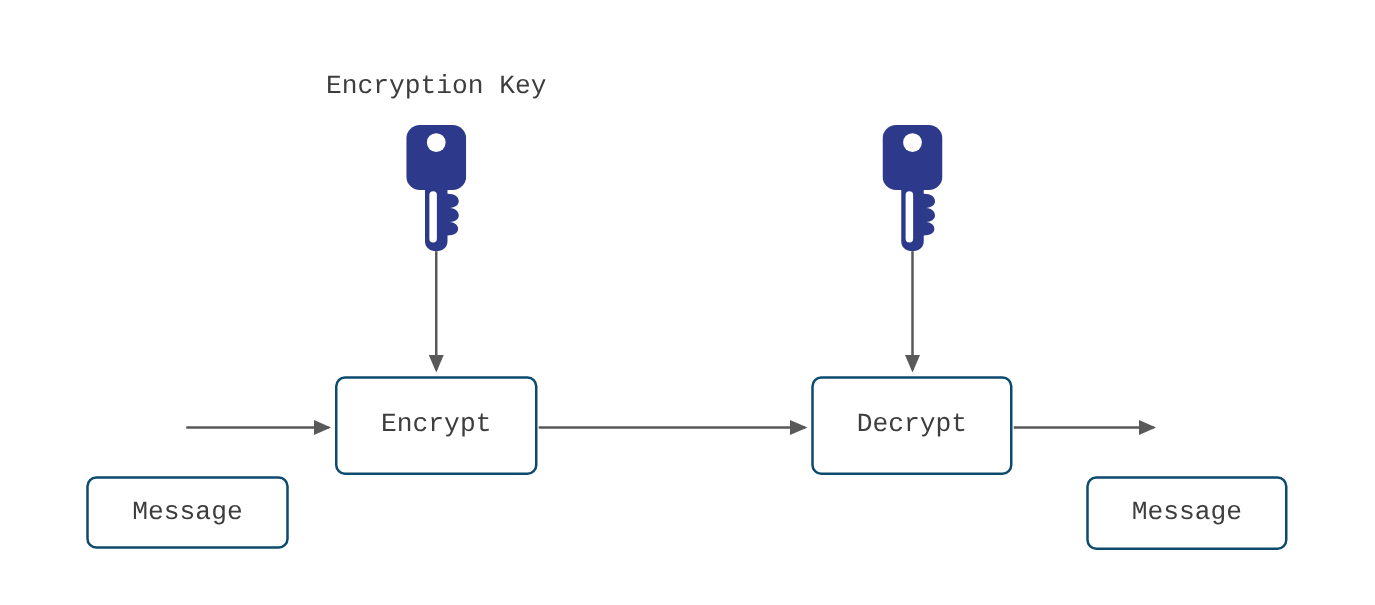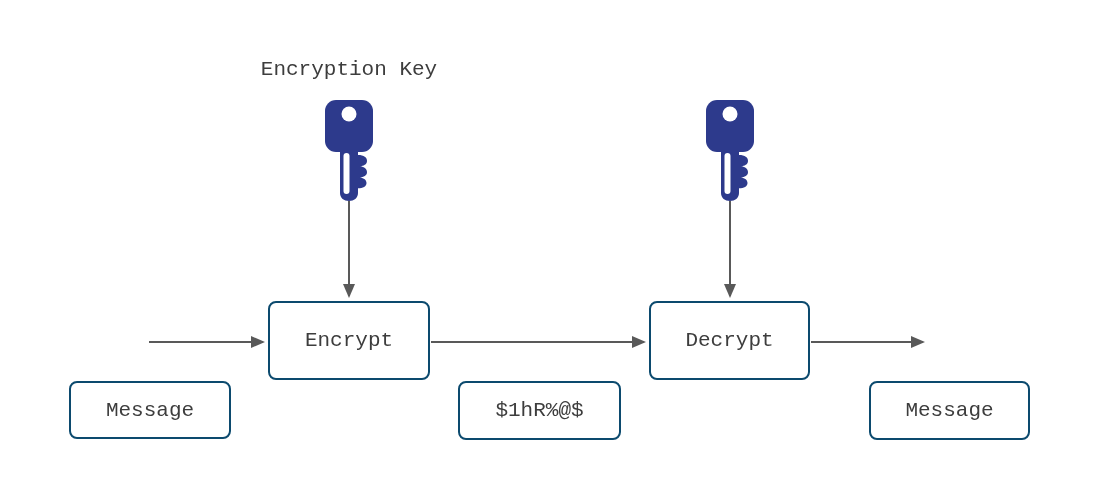--- a/index.html
+++ b/index.html
@@ -76,16 +76,15 @@
                C33 98 29 101 24 101 C19 101 15 98 15 93 Z"></path>
     </g>
     <circle cx="24" cy="14" r="7.5" fill="#ffffff"></circle>
     <rect x="18.5" y="53" width="6" height="41" rx="3" fill="#ffffff"></rect>
   </svg>
 
   <div class="node" style="left:268px; top:301px; width:162px; height:79px;">Encrypt</div>
   <div class="node" style="left:649px; top:301px; width:161px; height:79px;">Decrypt</div>
 
   <div class="node" style="left:69px; top:381px; width:162px; height:58px;">Message</div>
-  <div class="node" style="left:458px; top:381px; width:163px; height:59px;">$1hR%@$</div>
   <div class="node" style="left:869px; top:381px; width:161px; height:59px;">Message</div>
 
 </div>
 
 </body></html>

